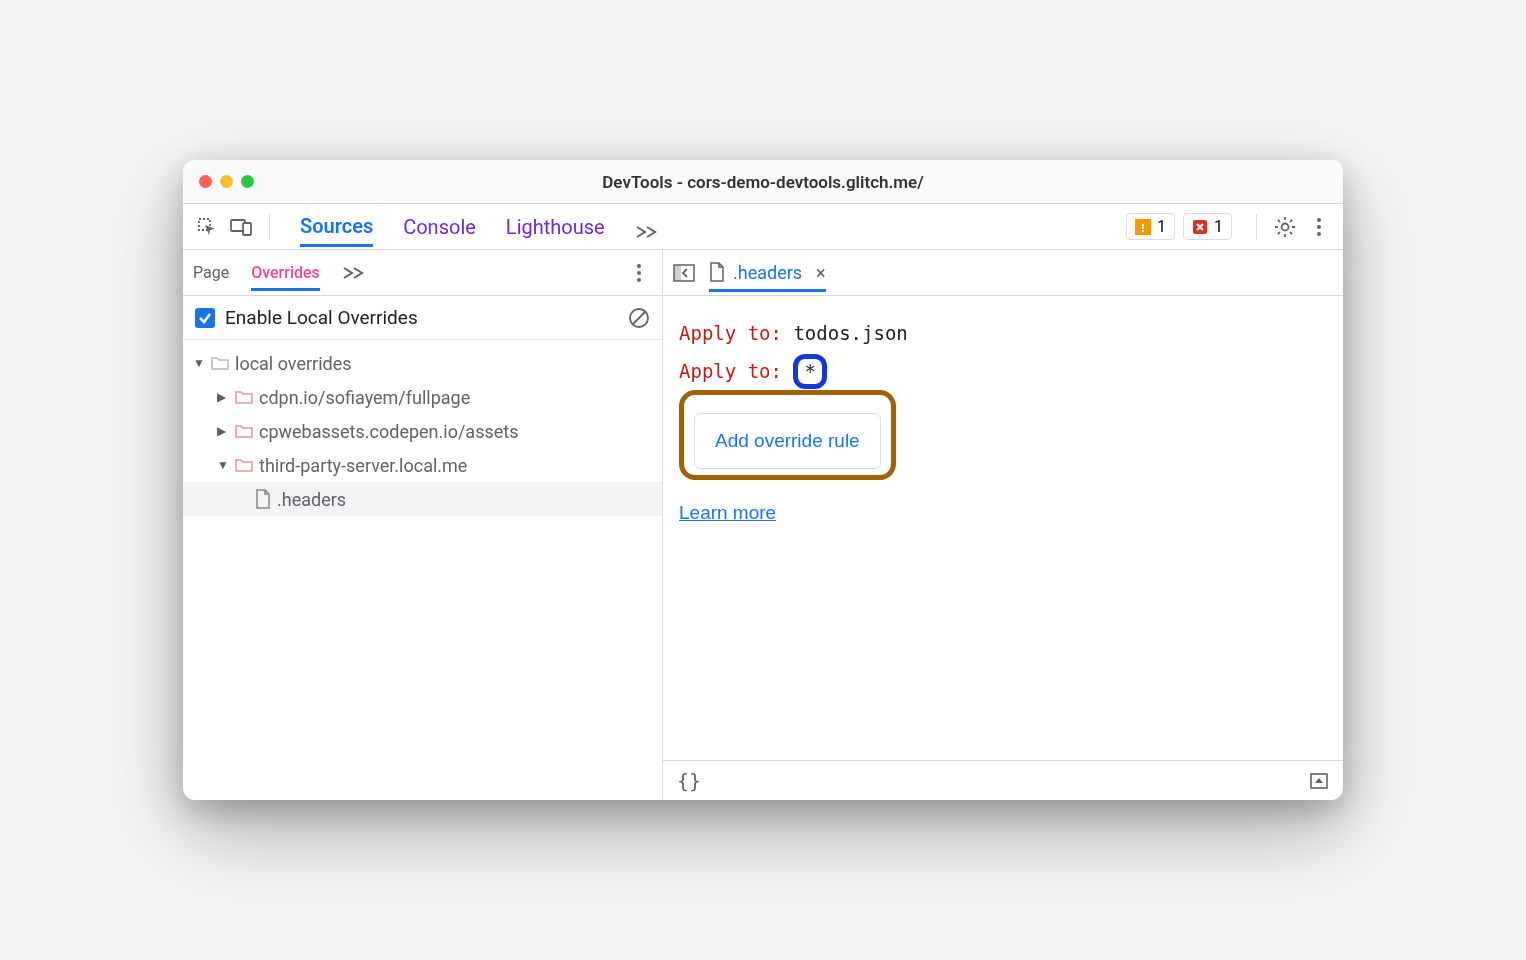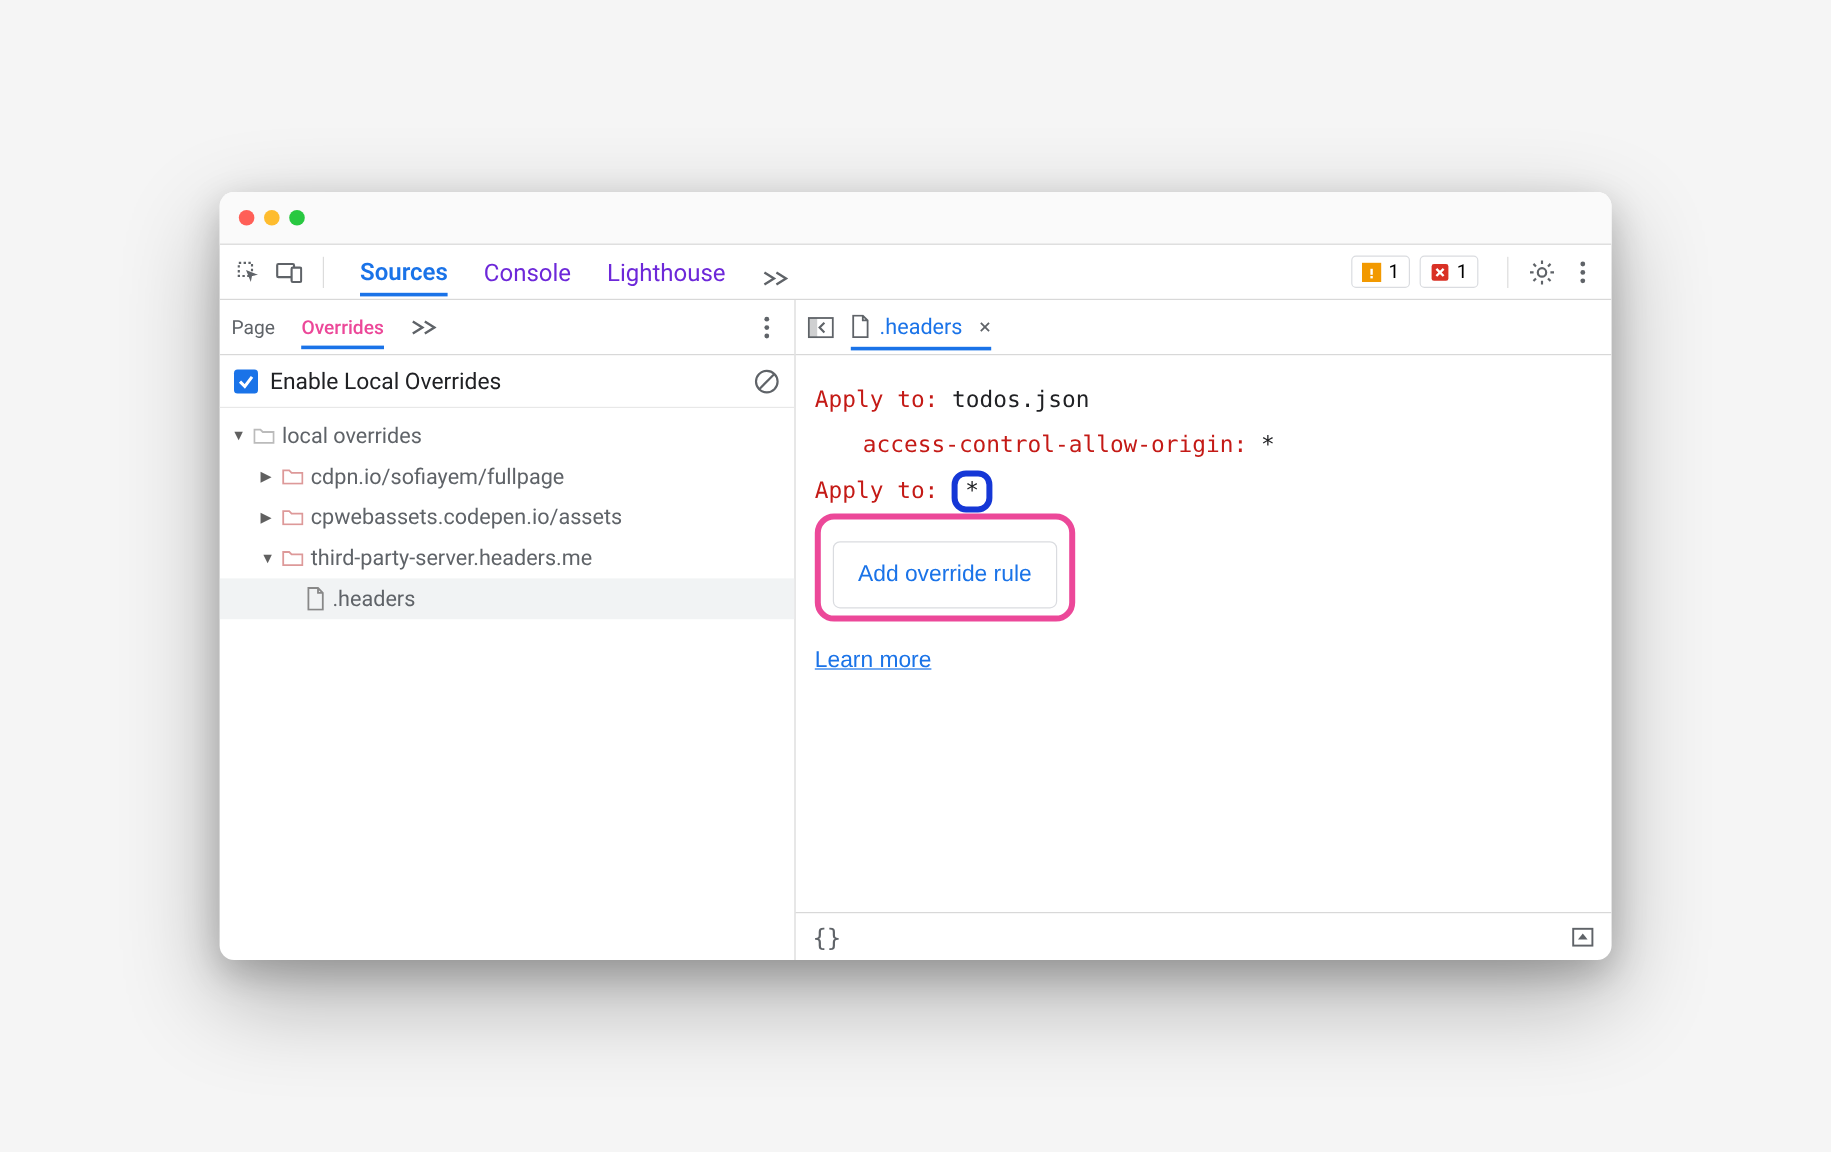--- a/index.html
+++ b/index.html
@@ -157,21 +157,21 @@
 .indent { padding-left: 40px; }
 .header-line { display: flex; align-items: center; gap: 8px; }
 .action-group {
   display: inline-flex;
   align-items: center;
   gap: 14px;
   margin-left: 10px;
   padding: 5px 12px;
 }
 .callout {
-  border: 5px solid #ec4899;
+  border: 5px solid #a16207;
   border-radius: 16px;
 }
 .wildcard-callout {
   display: inline-flex;
   padding: 0 6px;
   border: 5px solid #1537d6;
   border-radius: 12px;
   line-height: 1.3;
 }
 .add-rule-btn {
@@ -213,20 +213,21 @@
 <body>
 
 <div class="window">
 
   <div class="titlebar">
     <div class="traffic">
       <span class="red"></span>
       <span class="yellow"></span>
       <span class="green"></span>
     </div>
+    <div class="title">DevTools - cors-demo-devtools.glitch.me/</div>
   </div>
 
   <div class="toolbar">
     <div class="icon-btn">
       <svg width="20" height="20" viewBox="0 0 20 20">
           <rect x="2" y="2" width="11" height="11" fill="none" stroke="#5f6368" stroke-width="1.8" stroke-dasharray="2 2"></rect>
           <path d="M8 8 L18 12 L13 13 L12 18 Z" fill="#5f6368"></path>
         </svg>
     </div>
     <div class="icon-btn">
@@ -339,21 +340,21 @@
           <svg class="folder-icon" viewBox="0 0 18 14">
               <path d="M1 2 h5 l2 2 h9 v9 h-16 z" fill="none" stroke="#d99" stroke-width="1.5"></path>
             </svg>
           <span>cpwebassets.codepen.io/assets</span>
         </div>
         <div class="tree-row d1">
           <span class="disclosure">▼</span>
           <svg class="folder-icon" viewBox="0 0 18 14">
               <path d="M1 2 h5 l2 2 h9 v9 h-16 z" fill="none" stroke="#d99" stroke-width="1.5"></path>
             </svg>
-          <span>third-party-server.headers.me</span>
+          <span>third-party-server.local.me</span>
         </div>
         <div class="tree-row d2 selected">
           <svg class="file-icon" viewBox="0 0 16 20">
               <path d="M2 1 h8 l4 4 v14 h-12 z M10 1 v4 h4" fill="none" stroke="#888" stroke-width="1.5"></path>
             </svg>
           <span>.headers</span>
         </div>
       </div>
     </div>
 
@@ -372,23 +373,20 @@
             </svg>
           <span>.headers</span>
           <span class="close-x">×</span>
         </div>
       </div>
 
       <div class="editor">
         <div>
           <span class="kw">Apply to</span><span class="kw">: </span><span class="val">todos.json</span>
         </div>
-        <div class="indent header-line">
-          <span><span class="kw">access-control-allow-origin</span><span class="kw">: </span><span class="val">*</span></span>
-        </div>
         <div>
           <span class="kw">Apply to</span><span class="kw">:</span>
           <span class="wildcard-callout">
               <span class="val">*</span>
             </span>
         </div>
         <span class="add-rule-wrap callout">
           <span class="add-rule-btn">Add override rule</span>
         </span>
         <a class="learn-more">Learn more</a>

